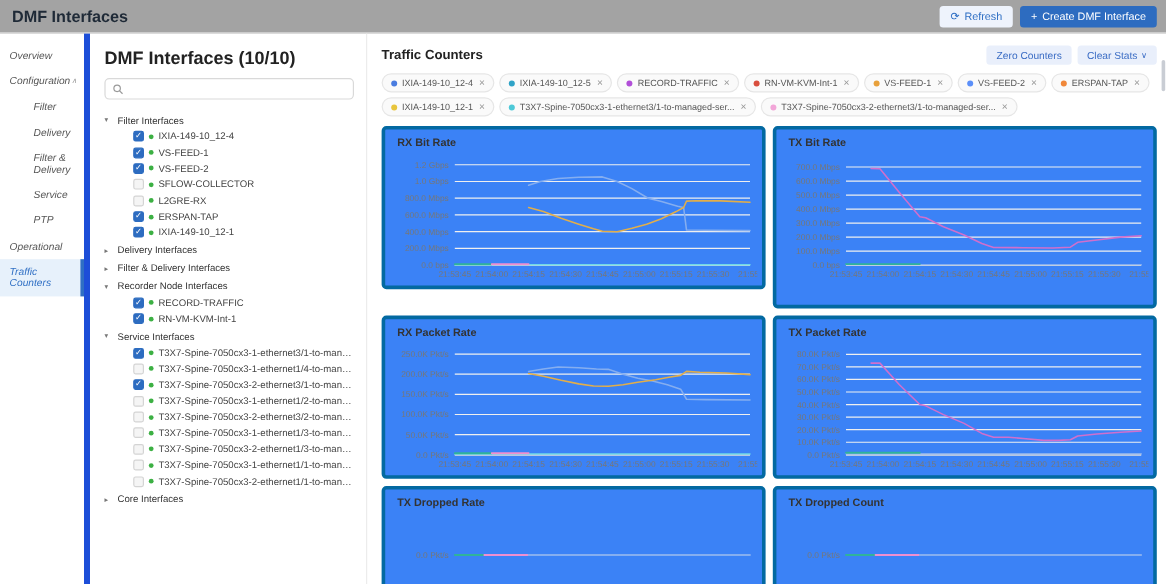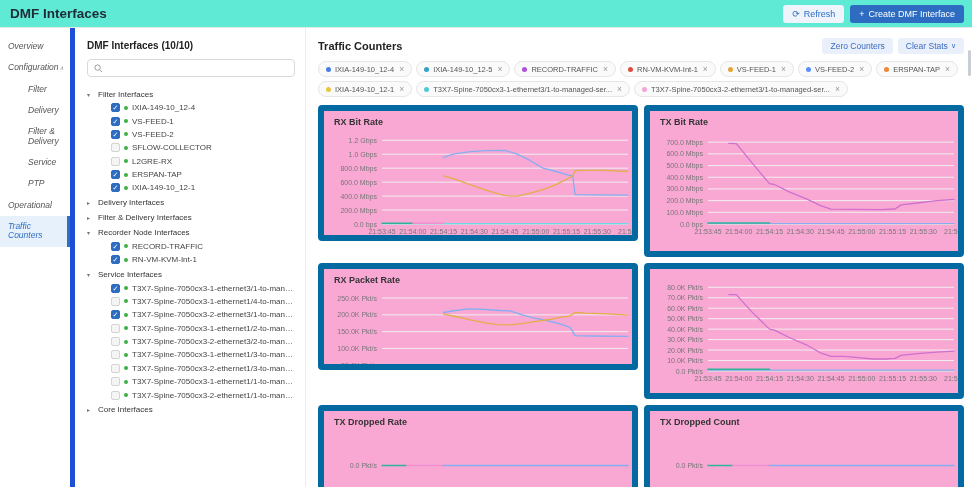--- a/index.html
+++ b/index.html
@@ -1,39 +1,39 @@
 <!DOCTYPE html>
 <html><head>
 <meta charset="utf-8">
 <style>
   * { margin:0; padding:0; box-sizing:border-box; }
   html,body { width:972px; height:487px; overflow:hidden; background:#fff;
     font-family:"Liberation Sans", sans-serif; color:#333; }
   
   .app-header { height:28px; display:flex; align-items:center; justify-content:space-between;
-    padding:0 8px 0 10px; border-bottom:1px solid #e8e8e8; background:#5eead4; }
+    padding:0 8px 0 10px; border-bottom:1px solid #e8e8e8; background:#a3a3a3; }
   .app-title { font-size:13.5px; font-weight:bold; color:#1f2a37; }
   .hdr-actions { display:flex; gap:6px; }
   .btn { border:none; border-radius:3px; font-size:9px; padding:4px 9px; cursor:pointer;
     display:flex; align-items:center; gap:4px; font-family:inherit; }
   .btn-light { background:#eef3fc; color:#2f6fc4; }
   .btn-primary { background:#2d6cc0; color:#fff; }
   
   .layout { display:flex; height:459px; }
   
   .sidebar { width:75px; border-right:5px solid #1d4ed8; padding-top:8px; flex-shrink:0;font-style:italic; }
   .side-item { font-size:8.5px; color:#555; padding:6px 4px 6px 8px; cursor:pointer;
     display:flex; justify-content:space-between; align-items:center; line-height:1.1; }
   .side-item.lvl1 { padding-left:28px; }
   .side-item.selected { background:#e7f1fb; color:#2f6fc4; border-right:3px solid #2f6fc4; }
   .side-caret { font-size:6px; color:#999; margin-right:2px; }
   
   .panel { width:231px; border-right:1px solid #ececec; padding:12px 10px 6px 12px;
     flex-shrink:0; overflow:hidden; }
-  .panel-title { font-size:10px; font-weight:bold; color:#222; margin-bottom:8px; }
+  .panel-title { font-size:15px; font-weight:bold; color:#222; margin-bottom:8px; }
   .searchbox { display:flex; align-items:center; gap:4px; border:1px solid #d9d9d9;
     border-radius:4px; height:18px; padding:0 6px; margin-bottom:10px; background:#fff; }
   .searchbox input { border:none; outline:none; flex:1; font-size:8.5px; font-family:inherit; }
   
   .tree { font-size:8px; }
   .tree-group { margin-bottom:1px; }
   .tree-group-row { display:flex; align-items:center; gap:4px; padding:2.5px 0; color:#333;
     cursor:pointer; }
   .tw { font-size:6px; color:#777; width:7px; display:inline-block; }
   .tree-item { display:flex; align-items:center; gap:4px; padding:2.2px 0 2.2px 24px;
@@ -52,22 +52,22 @@
   .btn-sm { background:#e9effb; color:#3a6cc4; border:none; border-radius:3px;
     font-size:8.5px; padding:3px 8px; cursor:pointer; display:flex; align-items:center;
     gap:3px; font-family:inherit; }
   .chips { display:flex; flex-wrap:wrap; gap:4px; margin:7px 0 8px 0; }
   .chip { display:flex; align-items:center; gap:4px; background:#fafafa; border:1px solid #e6e6e6;
     border-radius:9px; padding:2px 7px; font-size:7.5px; color:#555; cursor:default; }
   .chip .cdot { width:5px; height:5px; border-radius:50%; flex-shrink:0; }
   .chip .x { color:#999; font-size:8.5px; cursor:pointer; margin-left:1px; }
   
   .charts { display:grid; grid-template-columns:1fr 1fr; gap:6px; }
-  .chart-card { border:6px solid #0369a1; border-radius:4px; padding:6px 10px 2px 10px;
-    background:#f9a8d4; overflow:hidden; }
+  .chart-card { border:3px solid #0369a1; border-radius:4px; padding:6px 10px 2px 10px;
+    background:#3b82f6; overflow:hidden; }
   .chart-title { font-size:9px; font-weight:bold; color:#333; margin-bottom:1px; }
   .scrollbar-thumb { position:absolute; right:1px; top:22px; width:3px; height:26px;
     background:#c9cdd4; border-radius:2px; }
 </style>
 </head>
 <body>
 
 <div class="app-header">
   <div class="app-title">DMF Interfaces</div>
   <div class="hdr-actions">
@@ -374,21 +374,21 @@
             <text x="140.25" y="106" text-anchor="middle" font-size="7" fill="#777">21:54:30</text>
             <text x="171" y="106" text-anchor="middle" font-size="7" fill="#777">21:54:45</text>
             <text x="201.75" y="106" text-anchor="middle" font-size="7" fill="#777">21:55:00</text>
             <text x="232.5" y="106" text-anchor="middle" font-size="7" fill="#777">21:55:15</text>
             <text x="263.25" y="106" text-anchor="middle" font-size="7" fill="#777">21:55:30</text>
             <text x="284" y="106" text-anchor="start" font-size="7" fill="#777">21:55:</text>
             <polyline points="48.0,95.5 294.0,95.5" fill="none" stroke="#85aef0" stroke-width="1.2" stroke-linejoin="round" stroke-linecap="round"></polyline>
             <polyline points="48.0,95.1 109.5,95.1" fill="none" stroke="#30b39a" stroke-width="1.5" stroke-linejoin="round" stroke-linecap="round"></polyline>
             <polyline points="68.9,15.4 76.3,15.6 92.3,35.2 109.5,55.7 114.4,56.5 129.2,63.9 146.4,70.9 161.2,77.9 171.0,81.2 195.6,81.4 220.2,81.6 235.0,81.0 241.1,76.9 257.1,75.0 276.8,72.6 294.0,71.5" fill="none" stroke="#d06fcd" stroke-width="1.3" stroke-linejoin="round" stroke-linecap="round"></polyline>
           </svg></div>
-        <div class="chart-card" style="height: 107px;"><div class="chart-title">RX Packet Rate</div><svg width="300" height="112">
+        <div class="chart-card" style="height: 136px;"><div class="chart-title">RX Packet Rate</div><svg width="300" height="112">
             <line x1="48" x2="294" y1="12.044776119402982" y2="12.044776119402982" stroke="#efefef" stroke-width="1"></line>
             <text x="43" y="14.544776119402982" text-anchor="end" font-size="7" fill="#777">250.0K Pkt/s</text>
             <line x1="48" x2="294" y1="28.835820895522385" y2="28.835820895522385" stroke="#efefef" stroke-width="1"></line>
             <text x="43" y="31.335820895522385" text-anchor="end" font-size="7" fill="#777">200.0K Pkt/s</text>
             <line x1="48" x2="294" y1="45.626865671641795" y2="45.626865671641795" stroke="#efefef" stroke-width="1"></line>
             <text x="43" y="48.126865671641795" text-anchor="end" font-size="7" fill="#777">150.0K Pkt/s</text>
             <line x1="48" x2="294" y1="62.417910447761194" y2="62.417910447761194" stroke="#efefef" stroke-width="1"></line>
             <text x="43" y="64.91791044776119" text-anchor="end" font-size="7" fill="#777">100.0K Pkt/s</text>
             <line x1="48" x2="294" y1="79.2089552238806" y2="79.2089552238806" stroke="#efefef" stroke-width="1"></line>
             <text x="43" y="81.7089552238806" text-anchor="end" font-size="7" fill="#777">50.0K Pkt/s</text>
@@ -403,21 +403,21 @@
             <text x="201.75" y="106" text-anchor="middle" font-size="7" fill="#777">21:55:00</text>
             <text x="232.5" y="106" text-anchor="middle" font-size="7" fill="#777">21:55:15</text>
             <text x="263.25" y="106" text-anchor="middle" font-size="7" fill="#777">21:55:30</text>
             <text x="284" y="106" text-anchor="start" font-size="7" fill="#777">21:55:</text>
             <polyline points="48.0,95.3 294.0,95.3" fill="none" stroke="#6fd8e8" stroke-width="1.2" stroke-linejoin="round" stroke-linecap="round"></polyline>
             <polyline points="48.0,94.7 78.8,94.7" fill="none" stroke="#30b39a" stroke-width="1.5" stroke-linejoin="round" stroke-linecap="round"></polyline>
             <polyline points="78.8,94.7 109.5,94.7" fill="none" stroke="#ef8fd0" stroke-width="1.5" stroke-linejoin="round" stroke-linecap="round"></polyline>
             <polyline points="109.5,26.5 121.8,24.5 134.1,22.8 151.3,23.5 166.1,24.5 175.9,24.8 188.2,28.8 200.5,32.2 212.8,34.5 225.1,37.6 236.2,41.3 241.1,49.7 257.1,50.0 294.0,50.3" fill="none" stroke="#85aef0" stroke-width="1.3" stroke-linejoin="round" stroke-linecap="round"></polyline>
             <polyline points="109.5,28.2 121.8,30.5 136.6,33.9 151.3,36.9 163.6,38.6 175.9,38.9 188.2,37.6 200.5,35.6 215.3,33.5 227.6,31.2 236.2,29.8 241.1,26.5 252.2,27.2 274.3,27.8 294.0,29.2" fill="none" stroke="#e2ae4a" stroke-width="1.3" stroke-linejoin="round" stroke-linecap="round"></polyline>
           </svg></div>
-        <div class="chart-card" style="height: 136px;"><svg width="300" height="112">
+        <div class="chart-card" style="height: 136px;"><div class="chart-title">TX Packet Rate</div><svg width="300" height="112">
             <line x1="48" x2="294" y1="12.279069767441861" y2="12.279069767441861" stroke="#efefef" stroke-width="1"></line>
             <text x="43" y="14.779069767441861" text-anchor="end" font-size="7" fill="#777">80.0K Pkt/s</text>
             <line x1="48" x2="294" y1="22.74418604651163" y2="22.74418604651163" stroke="#efefef" stroke-width="1"></line>
             <text x="43" y="25.24418604651163" text-anchor="end" font-size="7" fill="#777">70.0K Pkt/s</text>
             <line x1="48" x2="294" y1="33.20930232558139" y2="33.20930232558139" stroke="#efefef" stroke-width="1"></line>
             <text x="43" y="35.70930232558139" text-anchor="end" font-size="7" fill="#777">60.0K Pkt/s</text>
             <line x1="48" x2="294" y1="43.67441860465116" y2="43.67441860465116" stroke="#efefef" stroke-width="1"></line>
             <text x="43" y="46.17441860465116" text-anchor="end" font-size="7" fill="#777">50.0K Pkt/s</text>
             <line x1="48" x2="294" y1="54.139534883720934" y2="54.139534883720934" stroke="#efefef" stroke-width="1"></line>
             <text x="43" y="56.639534883720934" text-anchor="end" font-size="7" fill="#777">40.0K Pkt/s</text>

